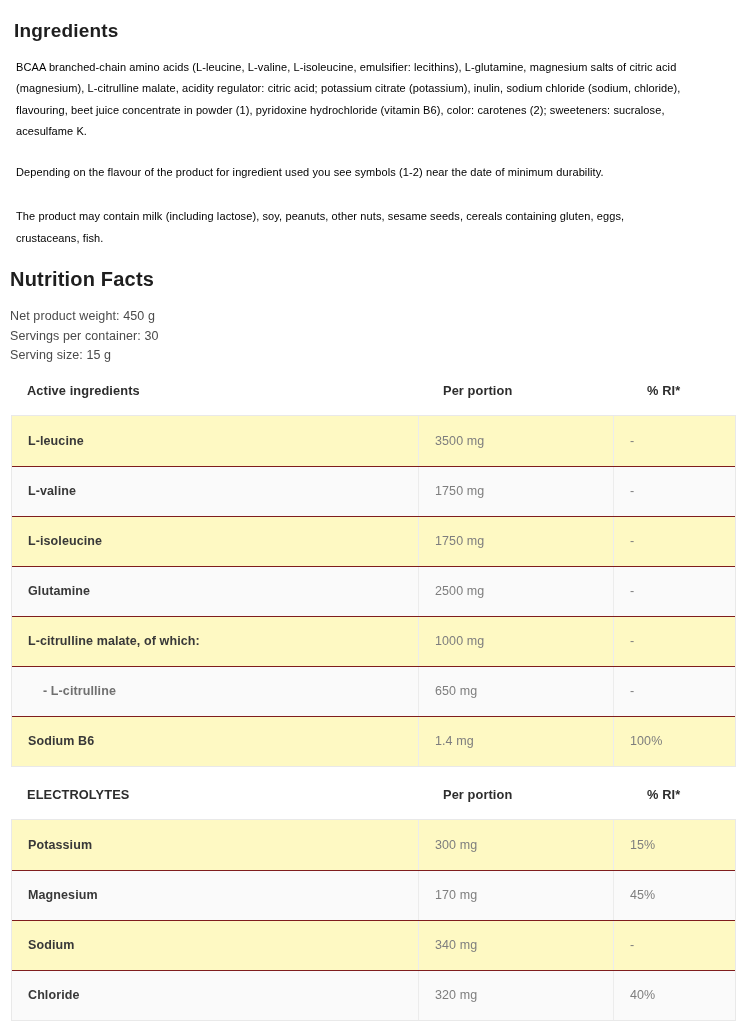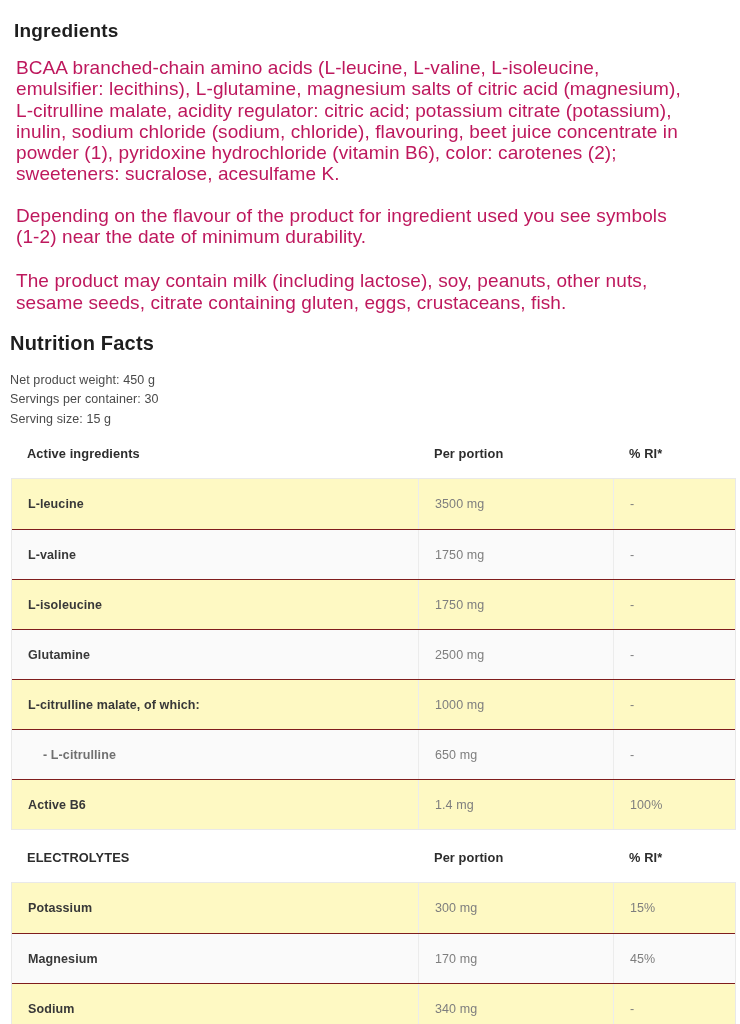--- a/index.html
+++ b/index.html
@@ -4,28 +4,28 @@
 <style>
   * { margin: 0; padding: 0; box-sizing: border-box; }
   html, body { width: 740px; height: 1024px; overflow: hidden; background: #ffffff; }
   body { font-family: "Liberation Sans", "DejaVu Sans", sans-serif; color: #565656; }
   .page { width: 686px; padding: 0 2px 0 10px; }
 
   .h-title { font-size: 19px; line-height: 26px; font-weight: 700; color: #1e1e1e; letter-spacing: .2px; }
   .ingredients-title { margin: 18px 0 0 4px; }
   .nutrition-title { font-size: 20px; margin: 17px 0 0 0; }
 
-  .para { font-size: 19px; line-height: 21.3px; color: #be185d; margin: 13px 1px 0 6px; letter-spacing: .1px; }
+  .para { font-size: 11px; line-height: 21.3px; color: #000000; margin: 13px 1px 0 6px; letter-spacing: .1px; }
   .para + .para { margin-top: 20px; }
   .para.allergens { margin-top: 23px; }
 
   .info-block { margin: 15px 0 0 0; }
   .info-line { font-size: 12.5px; line-height: 19.5px; color: #4a4a4a; letter-spacing: .1px; }
 
-  .tgrid { display: grid; grid-template-columns: 407px 195px 121px; width: 723px; margin-left: 1px; }
+  .tgrid { display: grid; grid-template-columns: 407px 195px 121px; width: 723px; margin-left: 1px; gap: 9px; }
   .thead { margin-top: 13px; }
   .thead .th { padding-left: 16px; font-size: 12.8px; font-weight: 700; color: #2d2d2d; letter-spacing: .1px; }
   .thead { padding: 4px 0 0 0; }
 
   .tbody { margin-top: 17px; border: 1px solid #e9e9e9; width: 725px; margin-left: 1px; }
   .trow { display: grid; grid-template-columns: 406px 195px 122px; height: 50px; background: #fef9c3; }
   .trow.alt { background: #fafafa; }
   .trow + .trow { border-top: 1px solid #7f1d1d; }
   .td { display: flex; align-items: center; padding-left: 16px; font-size: 12.5px; letter-spacing: .1px; }
   .td.c2, .td.c3 { border-left: 1px solid #ececec; }
@@ -39,21 +39,21 @@
 <body>
 
 <div class="page">
 
   <h1 class="h-title ingredients-title">Ingredients</h1>
 
   <p class="para">BCAA branched-chain amino acids (L-leucine, L-valine, L-isoleucine, emulsifier: lecithins), L-glutamine, magnesium salts of citric acid (magnesium), L-citrulline malate, acidity regulator: citric acid; potassium citrate (potassium), inulin, sodium chloride (sodium, chloride), flavouring, beet juice concentrate in powder (1), pyridoxine hydrochloride (vitamin B6), color: carotenes (2); sweeteners: sucralose, acesulfame K.</p>
 
   <p class="para">Depending on the flavour of the product for ingredient used you see symbols (1-2) near the date of minimum durability.</p>
 
-  <p class="para allergens">The product may contain milk (including lactose), soy, peanuts, other nuts, sesame seeds, citrate containing gluten, eggs, crustaceans, fish.</p>
+  <p class="para allergens">The product may contain milk (including lactose), soy, peanuts, other nuts, sesame seeds, cereals containing gluten, eggs, crustaceans, fish.</p>
 
   <h2 class="h-title nutrition-title">Nutrition Facts</h2>
 
   <div class="info-block">
     <div class="info-line">Net product weight: 450 g</div>
     <div class="info-line">Servings per container: 30</div>
     <div class="info-line">Serving size: 15 g</div>
   </div>
 
   <div class="tgrid thead">
@@ -87,21 +87,21 @@
         <div class="td name c1">L-citrulline malate, of which:</div>
         <div class="td val c2">1000 mg</div>
         <div class="td ri c3">-</div>
       </div>
       <div class="trow alt sub">
         <div class="td name c1">- L-citrulline</div>
         <div class="td val c2">650 mg</div>
         <div class="td ri c3">-</div>
       </div>
       <div class="trow">
-        <div class="td name c1">Active B6</div>
+        <div class="td name c1">Sodium B6</div>
         <div class="td val c2">1.4 mg</div>
         <div class="td ri c3">100%</div>
       </div>
     </div>
 
   <div class="tgrid thead electro">
     <div class="th">ELECTROLYTES</div>
     <div class="th">Per portion</div>
     <div class="th">% RI*</div>
   </div>

